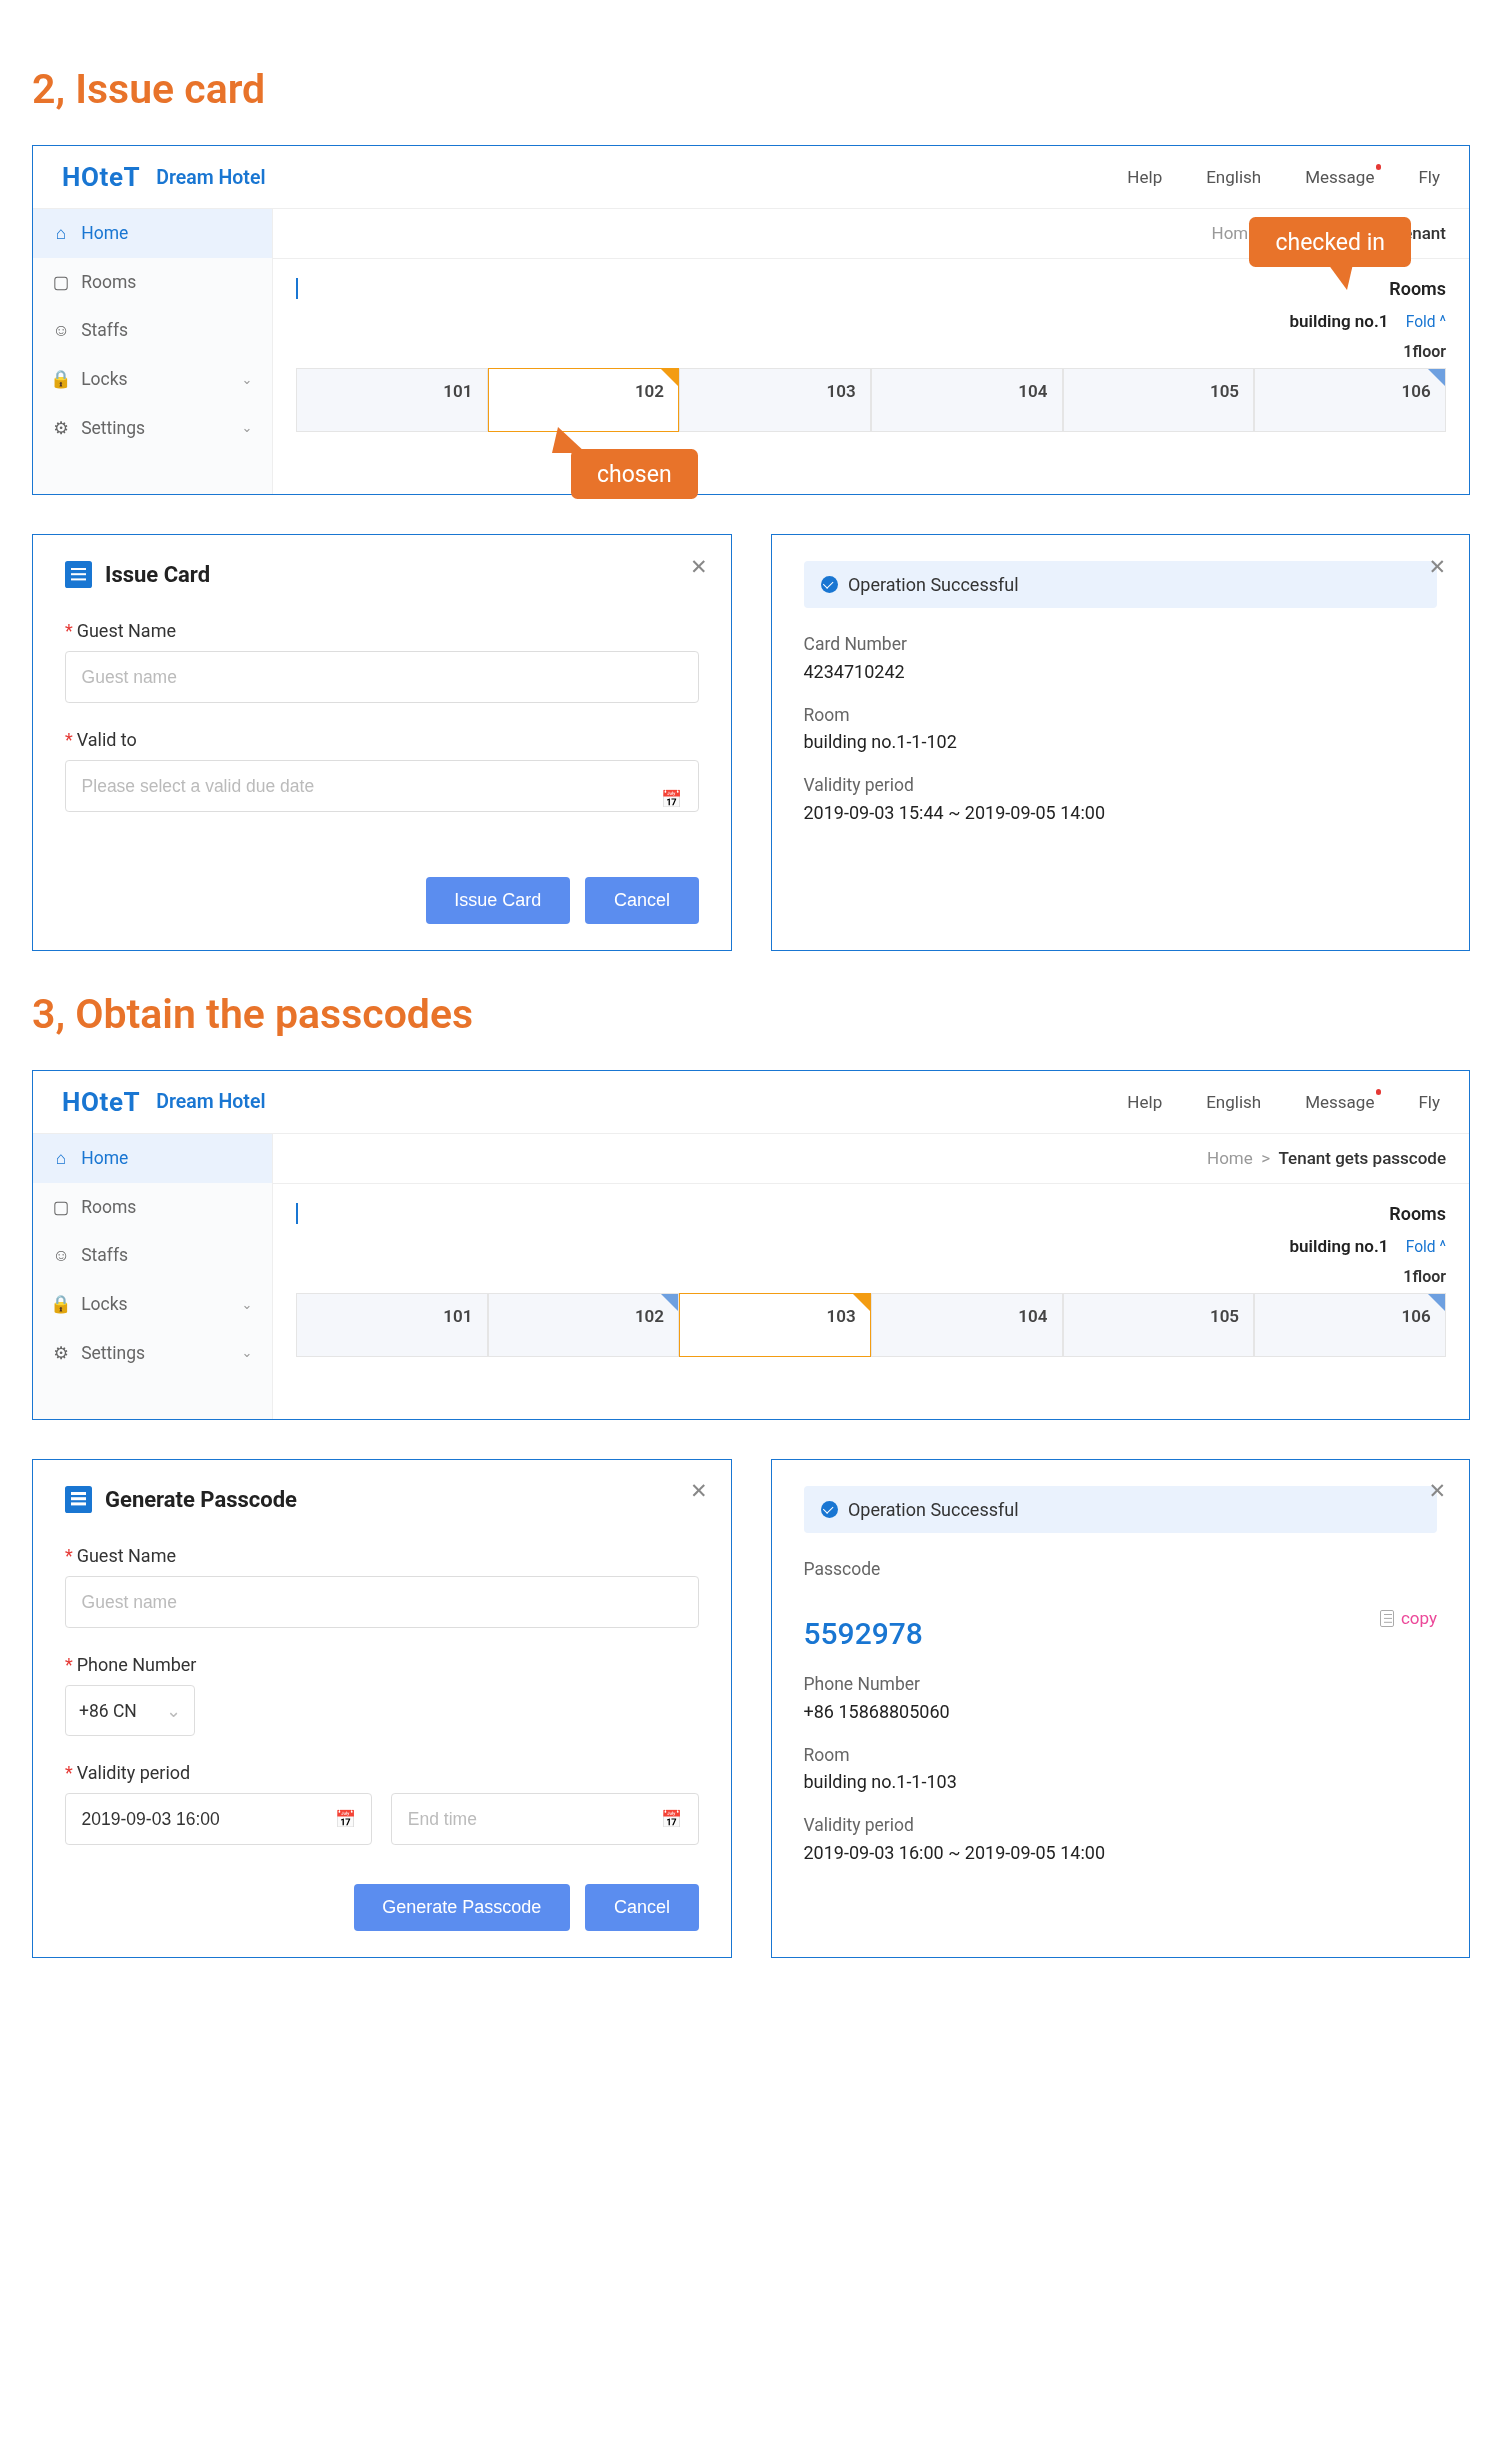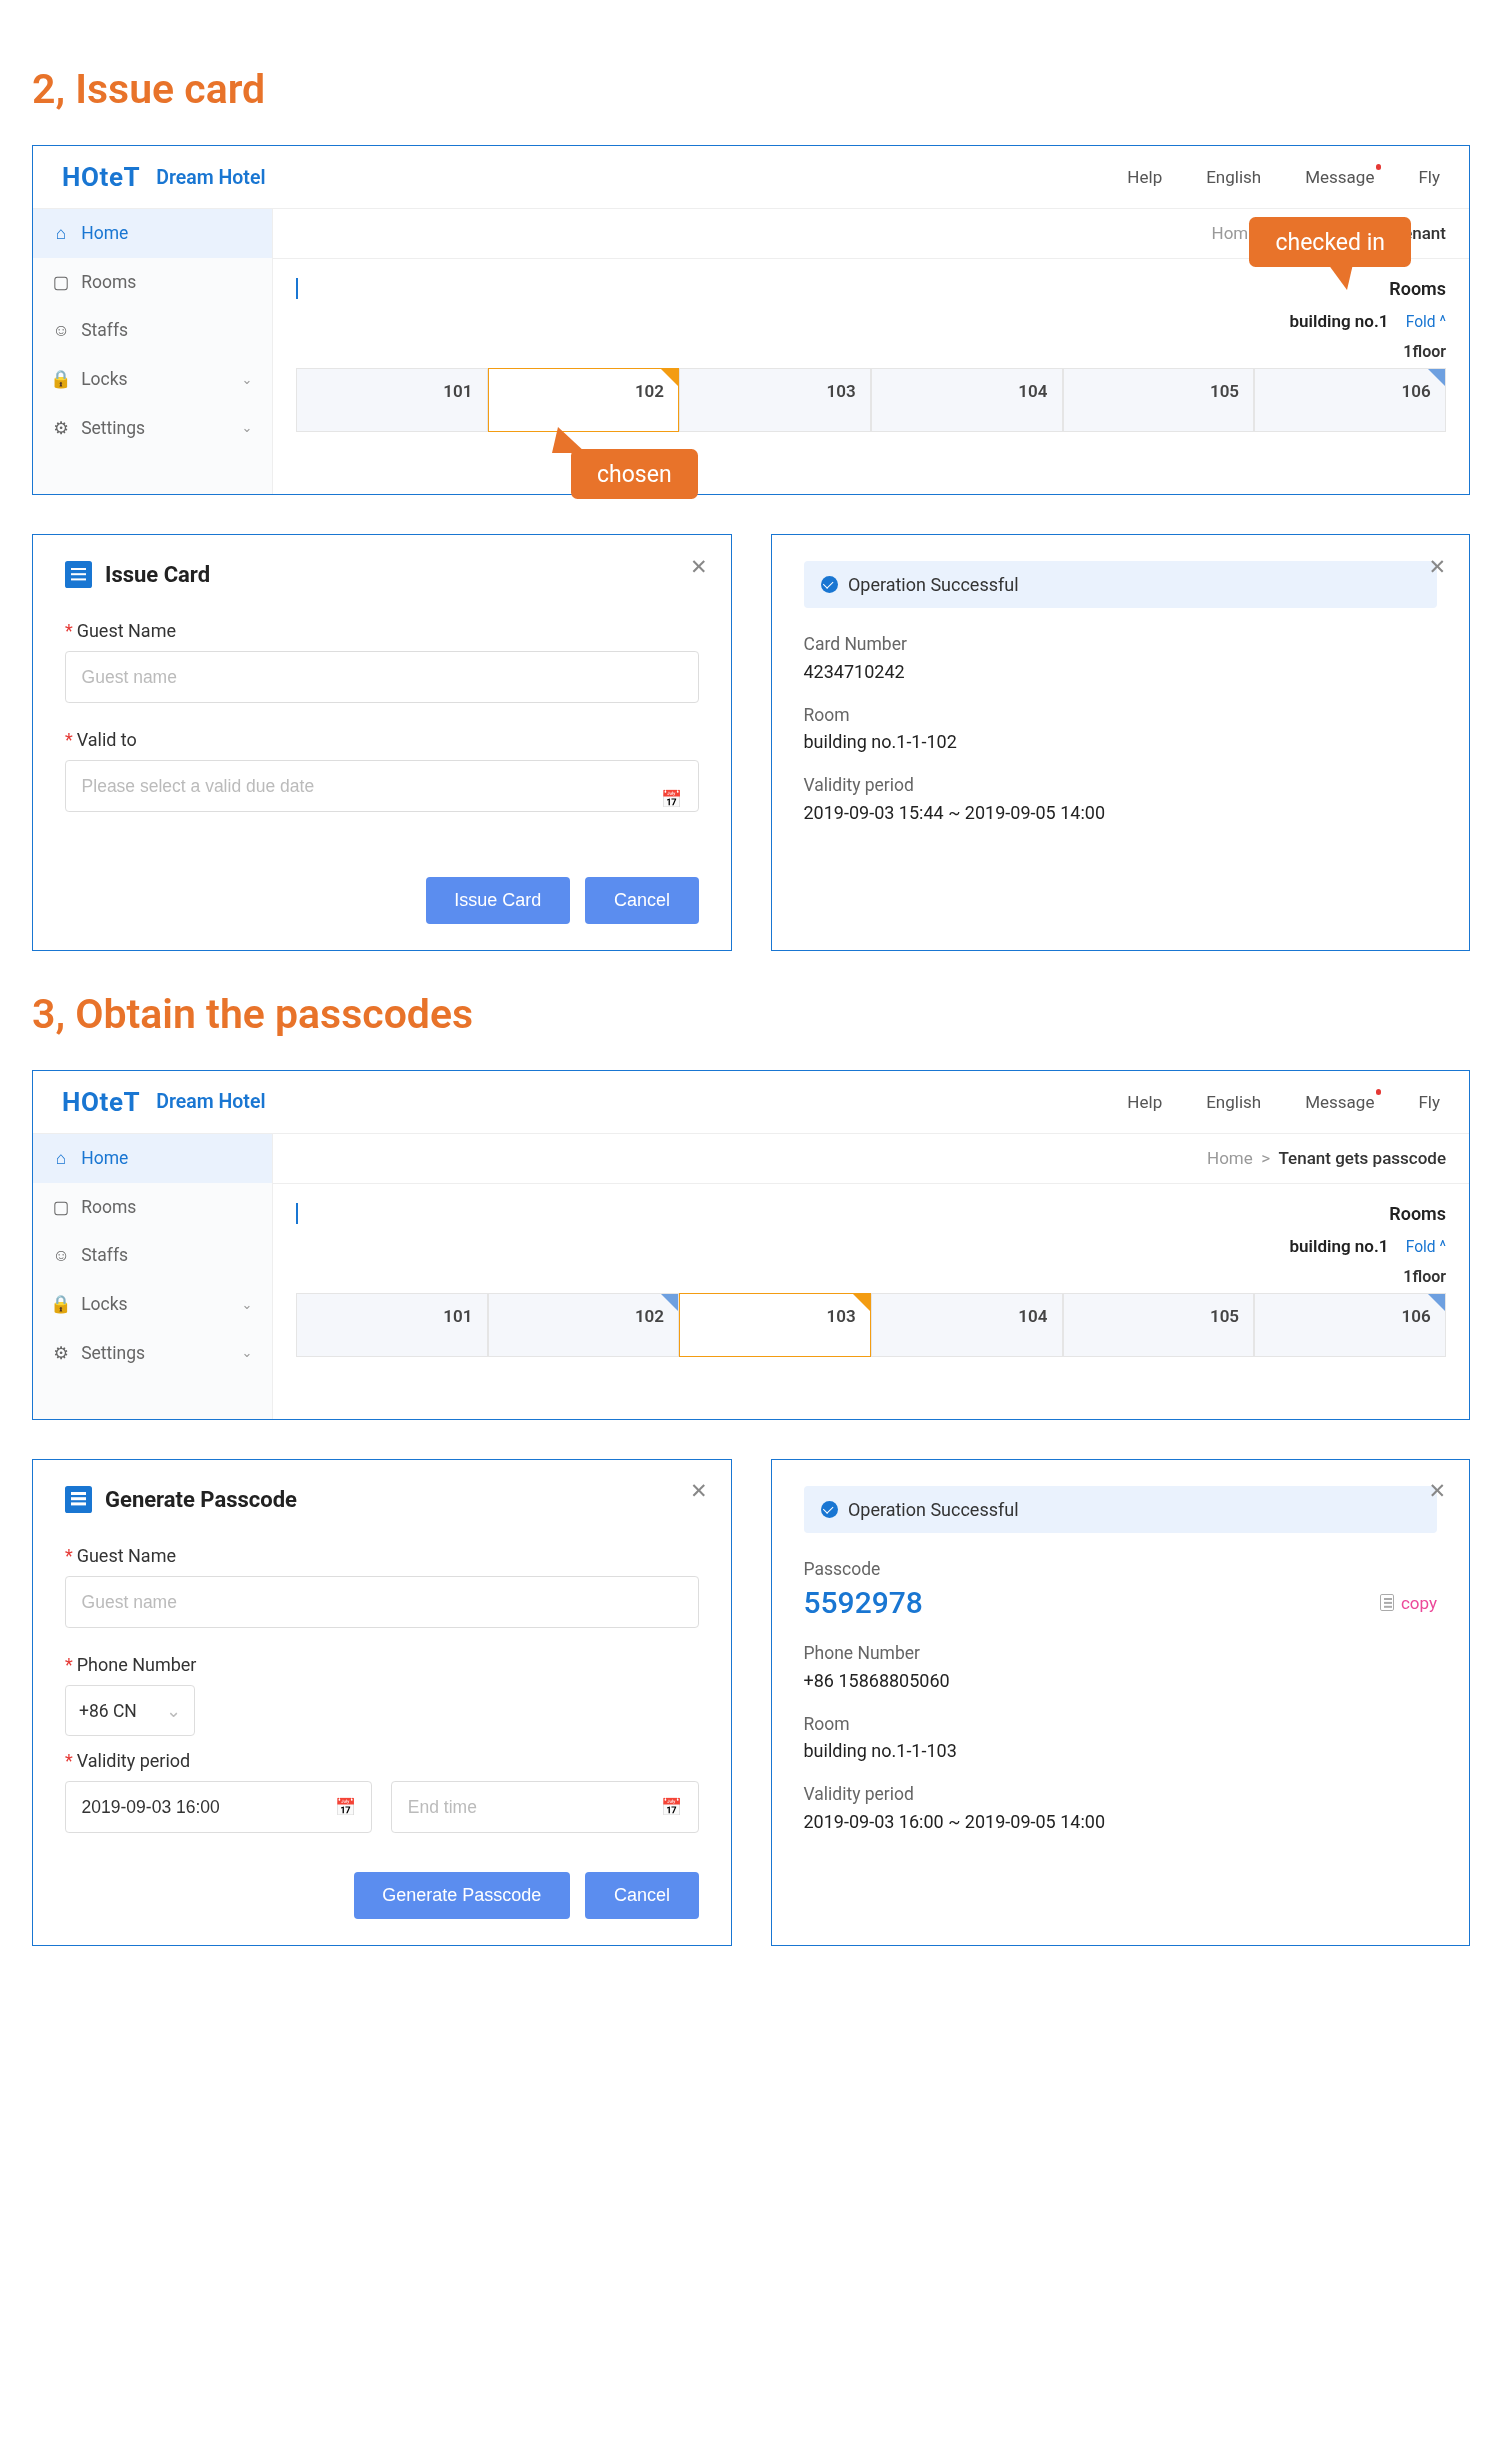--- a/index.html
+++ b/index.html
@@ -45,38 +45,38 @@
   .two-col { display: flex; gap: 39px; margin-bottom: 39px; }
   .panel { border: 1.9px solid #1976d2; background: #fff; flex: 1; padding: 26px 32px; position: relative; }
   .panel-close { position: absolute; top: 19.5px; right: 23px; font-size: 21px; color: #888; cursor: pointer; }
   .panel-title { display: flex; align-items: center; gap: 13px; font-size: 22px; font-weight: 700; color: #222; margin-bottom: 32px; }
   .title-icon { width: 27px; height: 27px; background: #1976d2; border-radius: 2.6px; position: relative; }
   .title-icon::before { content:""; position:absolute; left:5.8px; top:6.5px; width:15.6px; height:2.6px; background:#fff; box-shadow: 0 5.2px 0 #fff, 0 10.4px 0 #fff; }
   .field-label { font-size: 18px; color: #333; margin-bottom: 10.4px; }
   .field-label .req { color: #e53935; margin-right: 3.9px; }
   .input { width: 100%; border: 0.6px solid #ddd; border-radius: 3.9px; padding: 14.3px 15.6px; font-size: 17.5px; color: #333; margin-bottom: 26px; background: #fff; }
   .input::placeholder { color: #bbb; }
-  .input-row { display: flex; gap: 19px; margin-bottom: 14px; }
+  .input-row { display: flex; gap: 19px; margin-bottom: 26px; }
   .input-row .input { margin-bottom: 0; }
   .sel { width: 130px; border: 0.6px solid #ddd; border-radius: 3.9px; padding: 14.3px 13px; font-size: 17.5px; color: #333; background:#fff; display:flex; align-items:center; justify-content:space-between; }
   .date-input { position: relative; }
   .date-input .cal { position: absolute; right: 15.6px; top: 50%; transform: translateY(-50%); color: #bbb; font-size: 17px; }
   .btn-row { display: flex; justify-content: flex-end; gap: 15.6px; margin-top: 39px; }
   .btn { padding: 13px 28.5px; font-size: 18px; border: none; border-radius: 3.9px; cursor: pointer; color: #fff; }
   .btn.primary { background: #5b8def; }
   .btn.secondary { background: #5b8def; }
 
   .success-bar { background: #eaf2fd; border-radius: 3.9px; padding: 13px 17px; display: flex; align-items: center; gap: 10.4px; font-size: 18px; color: #333; margin-bottom: 26px; }
   .ok-icon { width: 17px; height: 17px; border-radius: 50%; background: #1976d2; position: relative; }
   .ok-icon::after { content:""; position:absolute; left:4.5px; top:2.6px; width:5.2px; height:8.4px; border-right:1.9px solid #fff; border-bottom:1.9px solid #fff; transform: rotate(45deg); }
   .kv { margin-bottom: 23px; }
   .kv .k { font-size: 17.5px; color: #666; margin-bottom: 6.5px; }
   .kv .v { font-size: 18px; color: #222; }
   .passcode-row { display: flex; align-items: center; justify-content: space-between; }
-  .passcode-val { font-size: 30px; color: #1976d2; font-weight: 500; }
+  .passcode-val { font-size: 30px; color: #1976d2; font-weight: 500; margin-top: 31px; }
   .copy-btn { color: #ec4899; font-size: 17px; display: flex; align-items: center; gap: 6.5px; cursor: pointer; }
   .copy-icon { width:14.3px; height:17px; border:1.3px solid #aaa; border-radius:1.9px; position:relative; }
   .copy-icon::before { content:""; position:absolute; left:2.6px; top:2.6px; width:7.8px; height:1.9px; background:#aaa; box-shadow:0 3.9px 0 #aaa, 0 7.8px 0 #aaa; }
 </style>
 </head>
 <body>
 
 <h2 class="section-title">2, Issue card</h2>
 
 <div class="app-frame" style="position:relative;">

